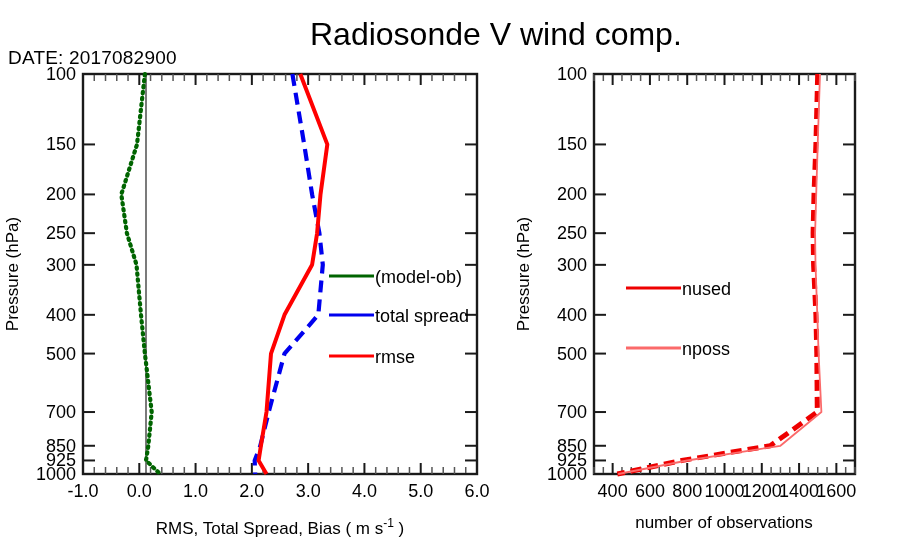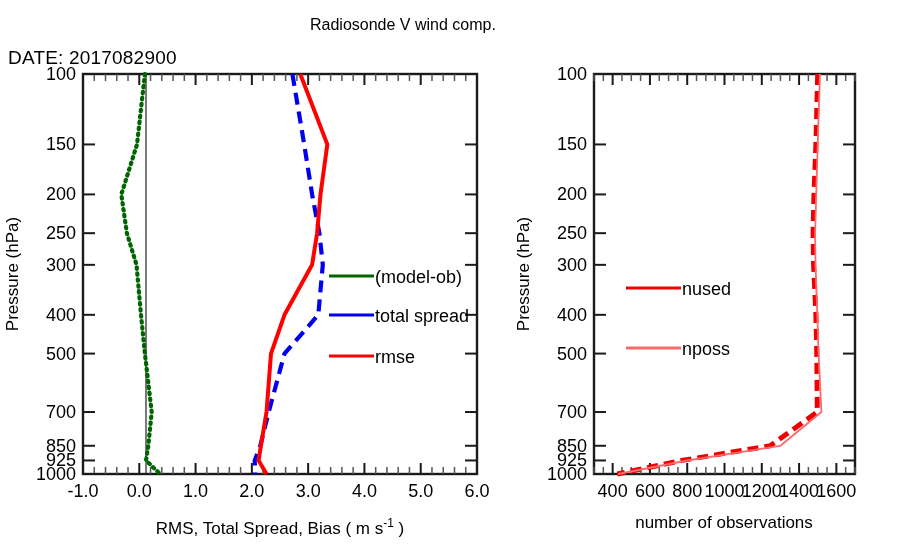--- a/index.html
+++ b/index.html
@@ -1,20 +1,20 @@
 <!DOCTYPE html>
 <html><head>
 <meta charset="utf-8">
 <style>
   html,body{margin:0;padding:0;background:#ffffff;}
   body{width:900px;height:560px;position:relative;overflow:hidden;
        font-family:"Liberation Sans","DejaVu Sans",sans-serif;color:#000;}
   .abs{position:absolute;}
   #date-label{left:8px;top:18px;font-size:19px;letter-spacing:0.2px;white-space:nowrap;margin-top:29px;}
-  #main-title{left:310px;top:16px;font-size:16px;white-space:nowrap;}
+  #main-title{left:310px;top:16px;font-size:32px;white-space:nowrap;}
   svg{display:block;}
   #plots{left:0;top:0;width:900px;height:560px;}
   text{font-family:"Liberation Sans","DejaVu Sans",sans-serif;fill:#000;}
   .ticklab{font-size:18px;}
   .axlab{font-size:17px;}
   .legtxt{font-size:18px;}
   .frame{fill:none;stroke:#1a1a1a;stroke-width:2.4;}
   .tick{stroke:#1a1a1a;stroke-width:2;}
   .mtick{stroke:#555;stroke-width:1.5;}
   .zeroline{stroke:#222;stroke-width:1.2;}

